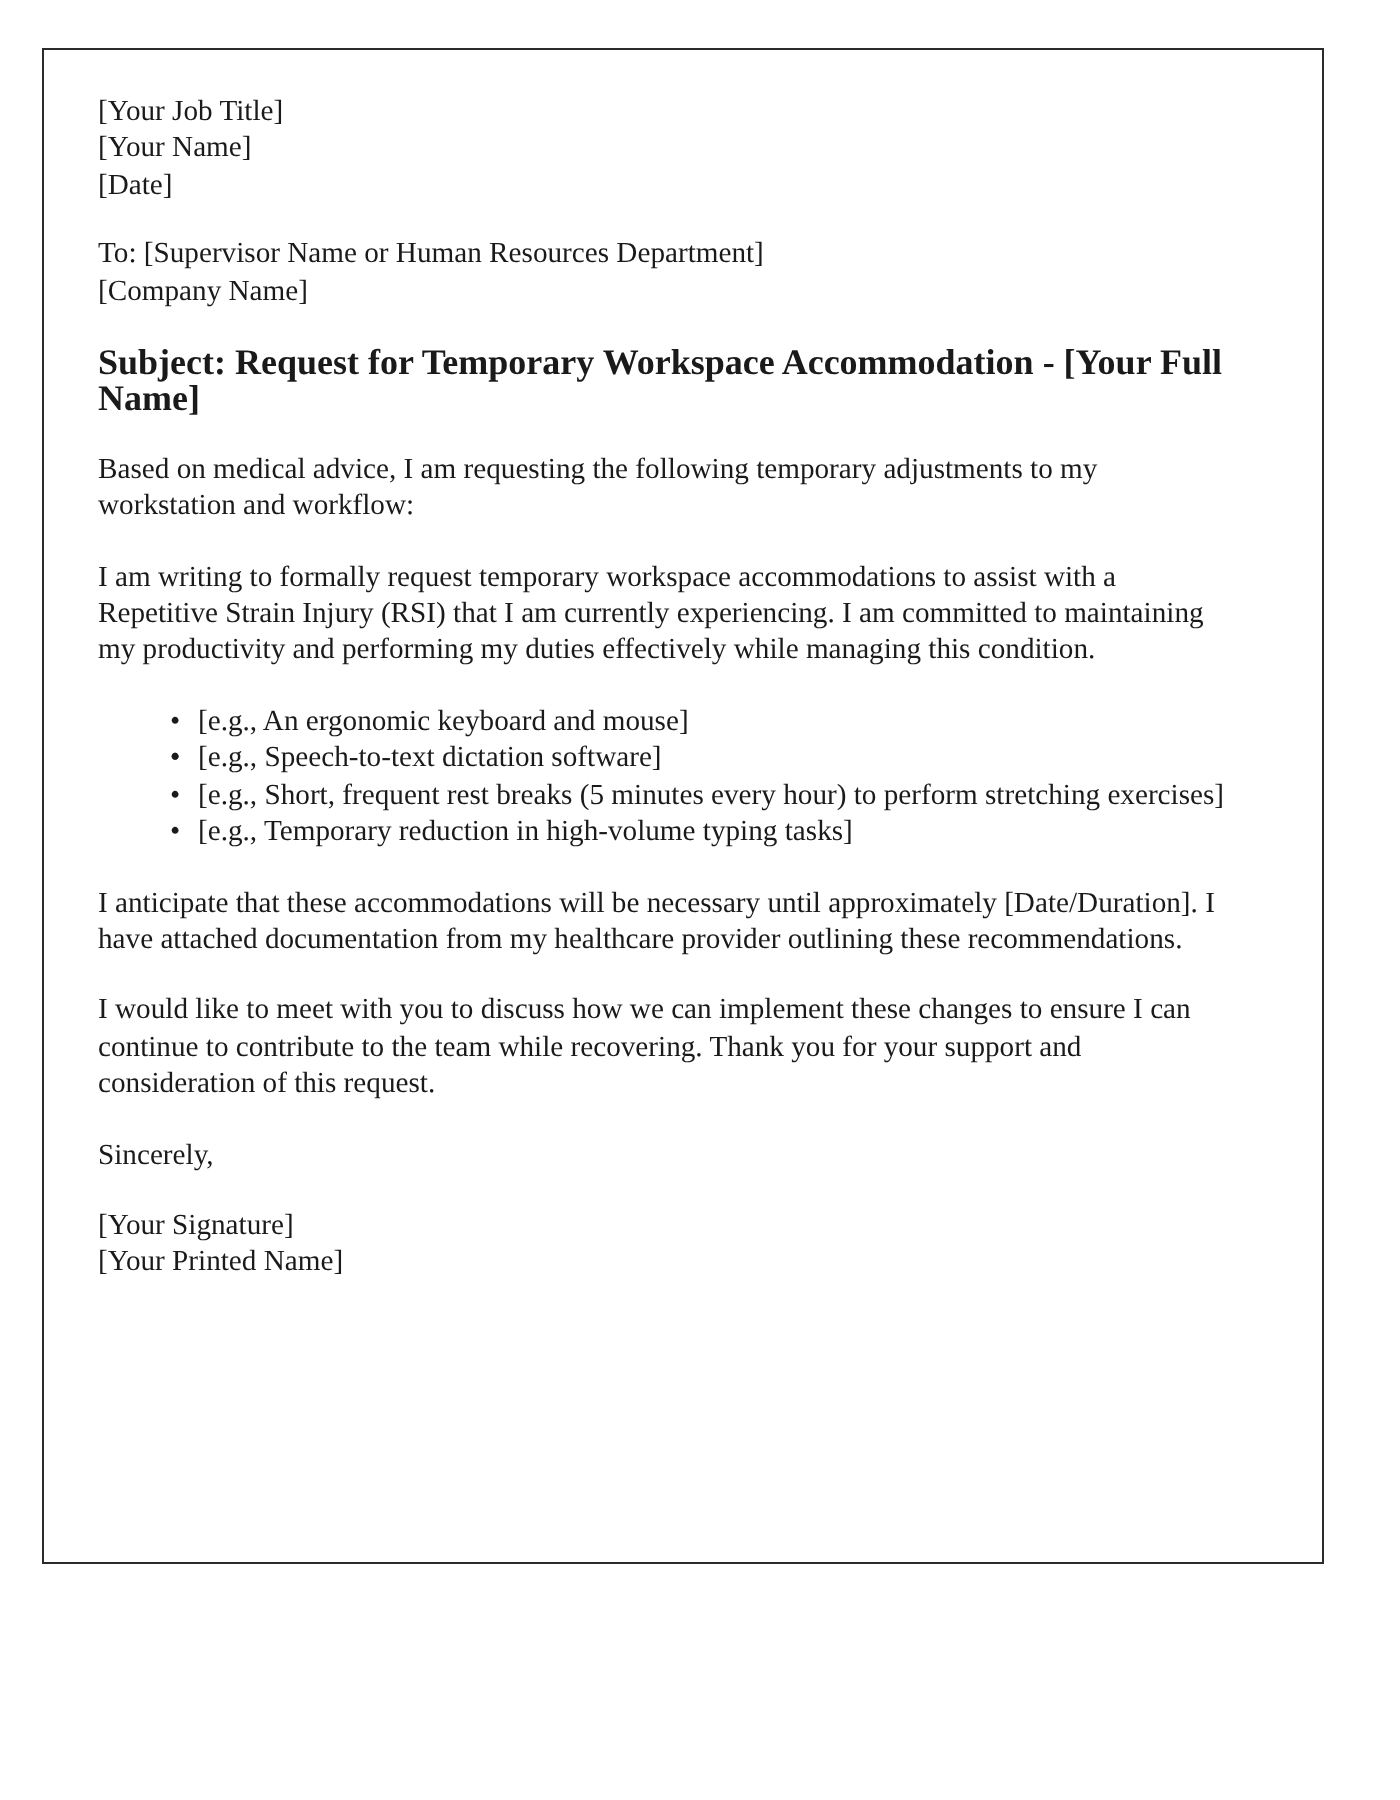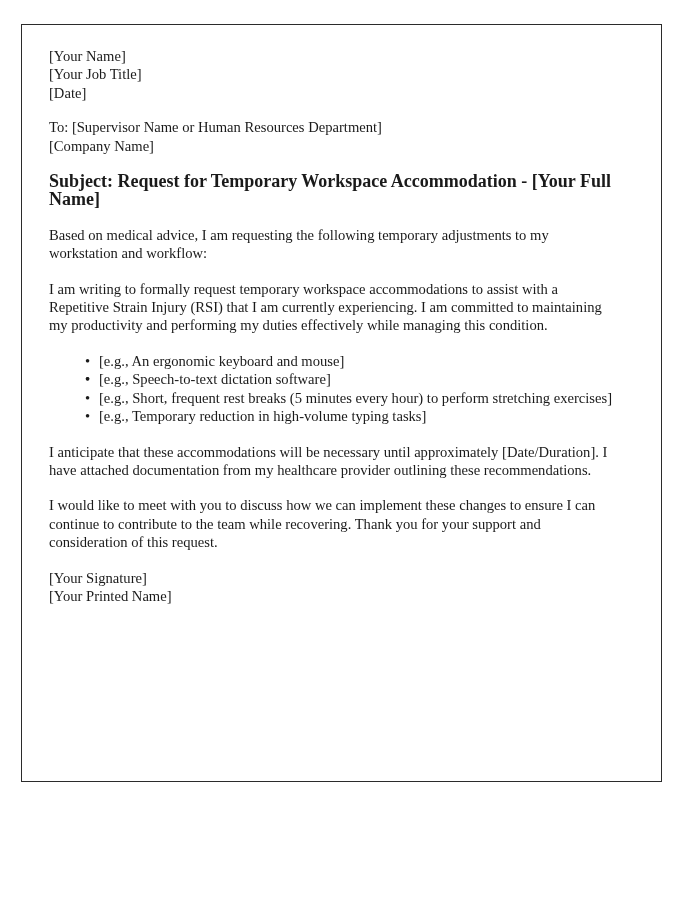--- a/index.html
+++ b/index.html
@@ -78,22 +78,22 @@
     margin: 0;
   }
 </style>
 </head>
 <body>
 
 <div class="page-frame">
   <div class="letter-body">
 
     <div class="block">
+      <span class="addr-line">[Your Job Title]</span>
       <span class="addr-line">[Your Name]</span>
-      <span class="addr-line">[Your Job Title]</span>
       <span class="addr-line">[Date]</span>
     </div>
 
     <div class="block tight">
       <span class="addr-line">To: [Supervisor Name or Human Resources Department]</span>
       <span class="addr-line">[Company Name]</span>
     </div>
 
     <div class="subject-line">Subject: Request for Temporary Workspace Accommodation - [Your Full Name]</div>
 
@@ -121,20 +121,21 @@
       <li>
         <span class="bullet-dot">•</span>
         <span>[e.g., Temporary reduction in high-volume typing tasks]</span>
       </li>
     </ul>
 
     <div class="para">I anticipate that these accommodations will be necessary until approximately [Date/Duration]. I have attached documentation from my healthcare provider outlining these recommendations.</div>
 
     <div class="para">I would like to meet with you to discuss how we can implement these changes to ensure I can continue to contribute to the team while recovering. Thank you for your support and consideration of this request.</div>
 
+    <div class="para">Sincerely,</div>
 
     <div class="sig-block">
       <span class="addr-line">[Your Signature]</span>
       <span class="addr-line">[Your Printed Name]</span>
     </div>
 
   </div>
 </div>
 
 </body></html>

